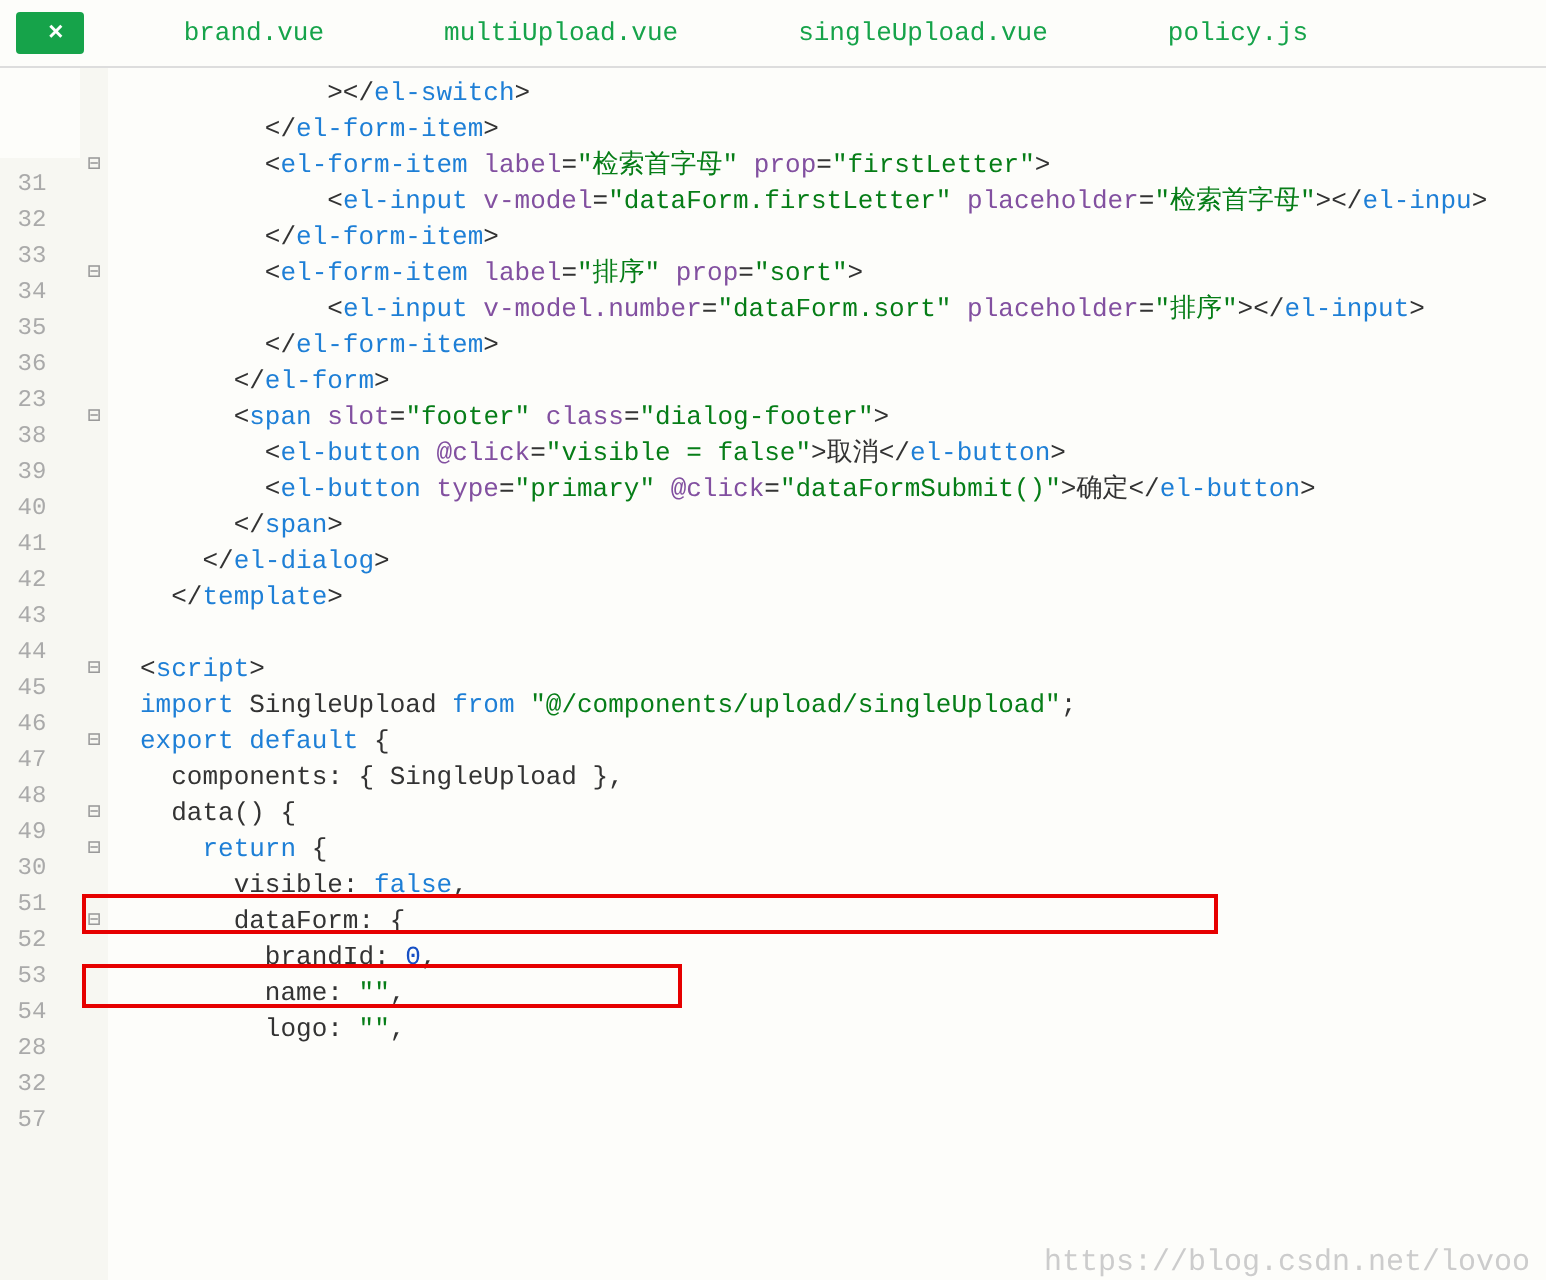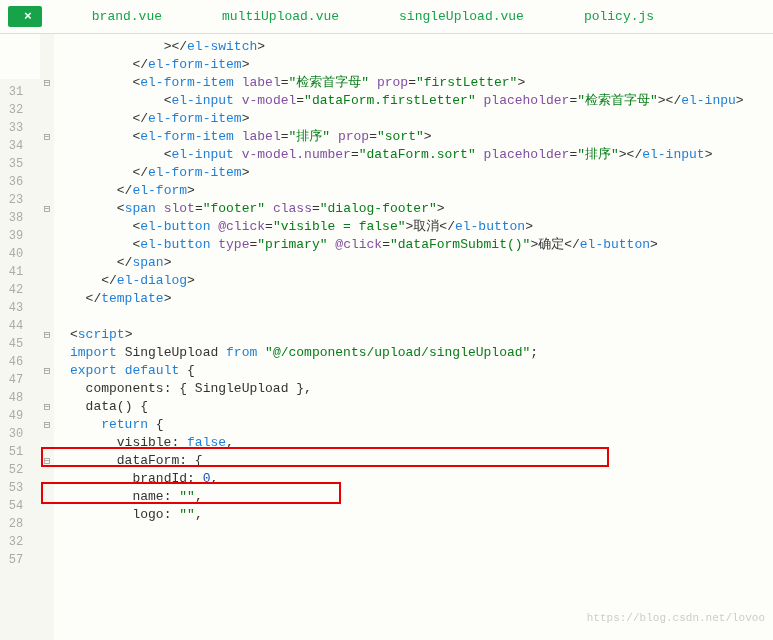--- a/index.html
+++ b/index.html
@@ -90,22 +90,22 @@
     pointer-events: none;
   }
   .hlbox2 {
     position: absolute;
     border: 2px solid #e60000;
     left: 41px; top: 482px; width: 300px; height: 22px;
     pointer-events: none;
   }
   .watermark {
     position: absolute;
-    bottom: 16px; right: 8px;
-    font-size: 11px;
+    bottom: 0; right: 8px;
+    font-size: 15px;
     color: #ccc;
   }
 </style>
 </head>
 <body>
 
 <div class="tabbar">
   <div class="tab active">
     <span class="close">×</span>
   </div>

